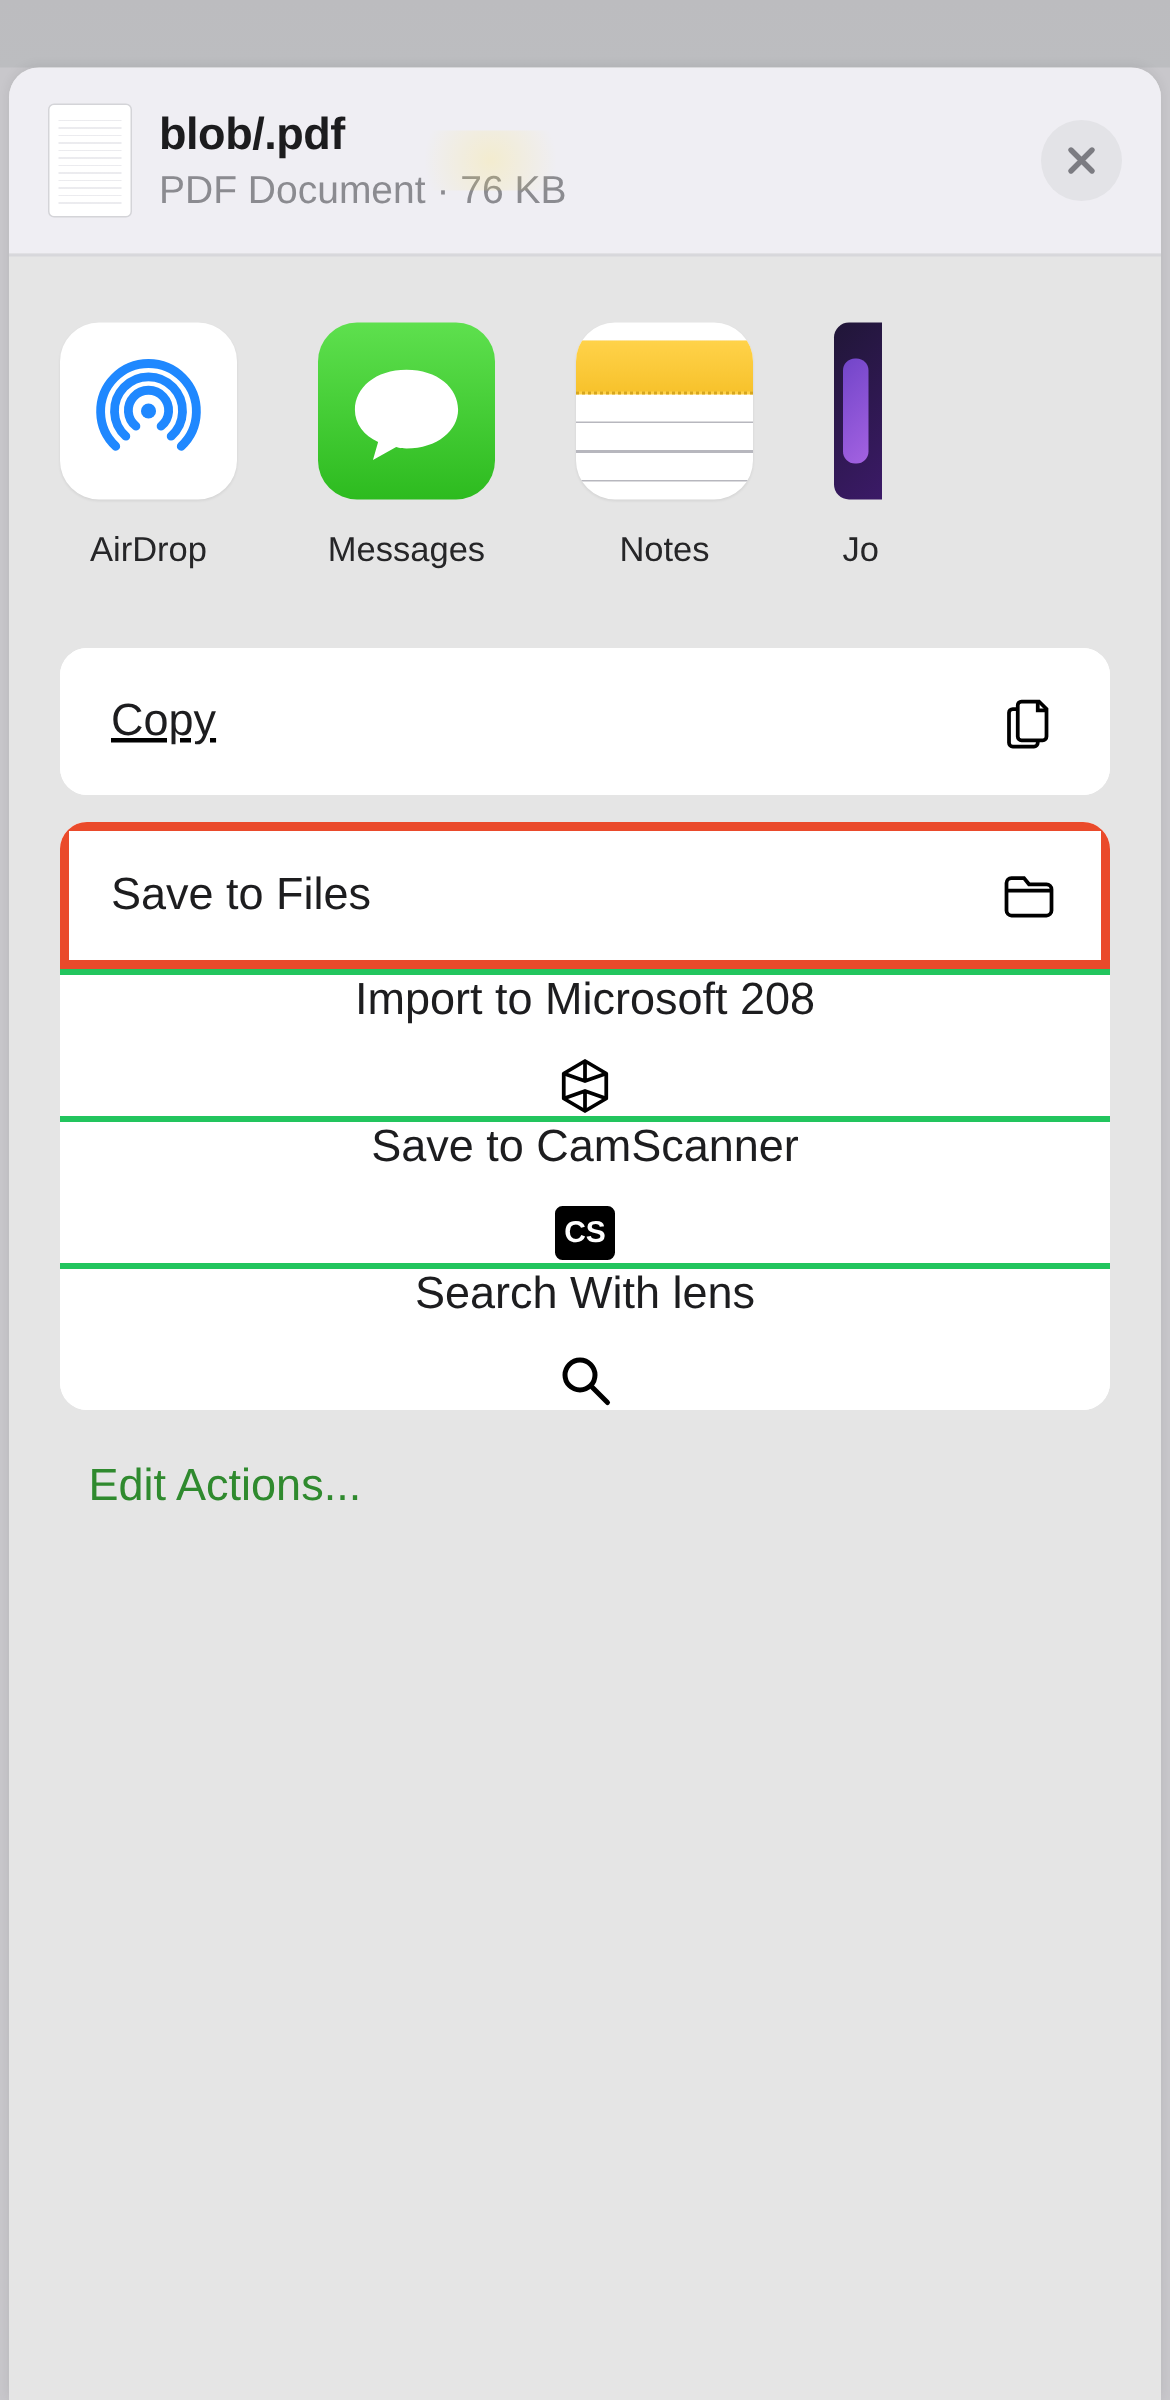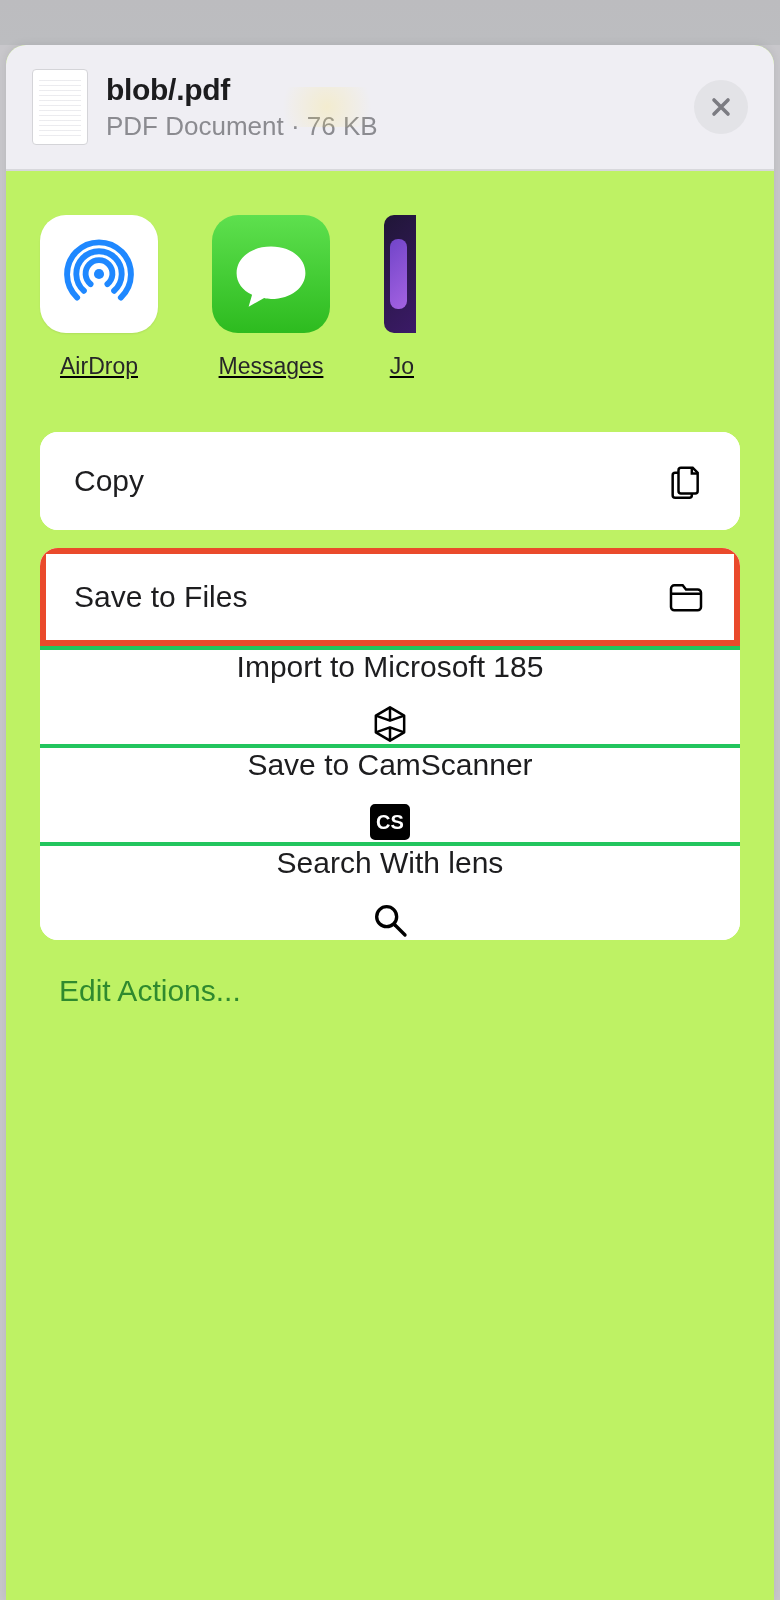--- a/index.html
+++ b/index.html
@@ -10,21 +10,21 @@
     overflow: hidden;
     position: relative;
   }
   .backdrop-bar {
     position: absolute; top: 0; left: 0; right: 0; height: 45px;
     background: linear-gradient(#bcbcbf, #bcbdc0);
   }
   .sheet {
     position: absolute;
     top: 45px; left: 6px; right: 6px; bottom: 0;
-    background: #bef264;
+    background: #e5e5e5;
     border-radius: 20px 20px 0 0;
     overflow: hidden;
     box-shadow: 0 -1px 8px rgba(0,0,0,0.08);
   }
   
   .share-header {
     display: flex;
     align-items: center;
     padding: 24px 26px 24px 26px;
     background: linear-gradient(#efeef3,#efeef3);
@@ -70,21 +70,20 @@
   
   .hairline { height: 1px; background: #d7d7db; }
 
   
   .app-row {
     display: flex;
     gap: 54px;
     padding: 44px 0 20px 34px;
     overflow: hidden;
     white-space: nowrap;
-    text-decoration: underline;
   }
   .app-item {
     width: 118px;
     text-align: center;
     flex: 0 0 auto;
     cursor: pointer;
   }
   .app-icon {
     width: 118px; height: 118px;
     border-radius: 26px;
@@ -116,21 +115,21 @@
   .i-journal::after{content:"";position:absolute;left:18%;top:20%;width:55%;height:60%;
     background:linear-gradient(135deg,#7a4ad8,#b06af0);border-radius:8px;opacity:.9;}
 
   
   .group {
     margin: 18px 34px 0;
     background: #ffffff;
     border-radius: 18px;
     overflow: hidden;
   }
-  .group.mt-big{ margin-top: 32px;}
+  .group.mt-big{ margin-top: 32px; text-decoration: underline;}
   .action {
     display: flex;
     align-items: center;
     justify-content: space-between;
     padding: 0 34px;
     height: 98px;
     font-size: 30px;
     color: #1d1d1f;
     cursor: pointer;
     position: relative;
@@ -194,20 +193,29 @@
     <div class="app-item">
       <div class="app-icon i-messages">
         <svg width="86" height="86" viewBox="0 0 100 100">
           <path d="M50 18 C26 18 10 32 10 49 C10 60 17 69 28 74 L24 88 L42 78 C45 79 47 79 50 79 C74 79 90 65 90 49 C90 32 74 18 50 18 Z" fill="#ffffff"></path>
         </svg>
       </div>
       <div class="app-label">Messages</div>
     </div>
 
 
+    <div class="app-item">
+      <div class="app-icon i-notes">
+        <div class="ntop"></div>
+        <div class="nline"></div>
+        <div class="nline"></div>
+        <div class="nline"></div>
+      </div>
+      <div class="app-label">Notes</div>
+    </div>
 
     <div class="app-item app-last">
       <div class="app-icon i-journal"></div>
       <div class="app-label">Jo</div>
     </div>
   </div>
 
   
   <div class="group mt-big">
     <div class="action">
@@ -231,21 +239,21 @@
       <span class="r-icon">
         <svg viewBox="0 0 48 48" fill="none" stroke="#000" stroke-width="3">
           <path d="M6 14a4 4 0 0 1 4-4h10l4 5h14a4 4 0 0 1 4 4v17a4 4 0 0 1-4 4H10a4 4 0 0 1-4-4V14z"></path>
           <path d="M6 20h36"></path>
         </svg>
       </span>
     </div>
 
 
     <div class="action">
-      <span>Import to Microsoft 185</span>
+      <span>Import to Microsoft 208</span>
       <span class="r-icon">
         <svg viewBox="0 0 48 48" fill="none" stroke="#000" stroke-width="3" stroke-linejoin="round">
           <path d="M24 4l17 10v20L24 44 7 34V14z"></path>
           <path d="M24 4v16M24 44V28M7 14l17 6 17-6M7 34l17-6 17 6"></path>
         </svg>
       </span>
     </div>
 
     <div class="action">
       <span>Save to CamScanner</span>

